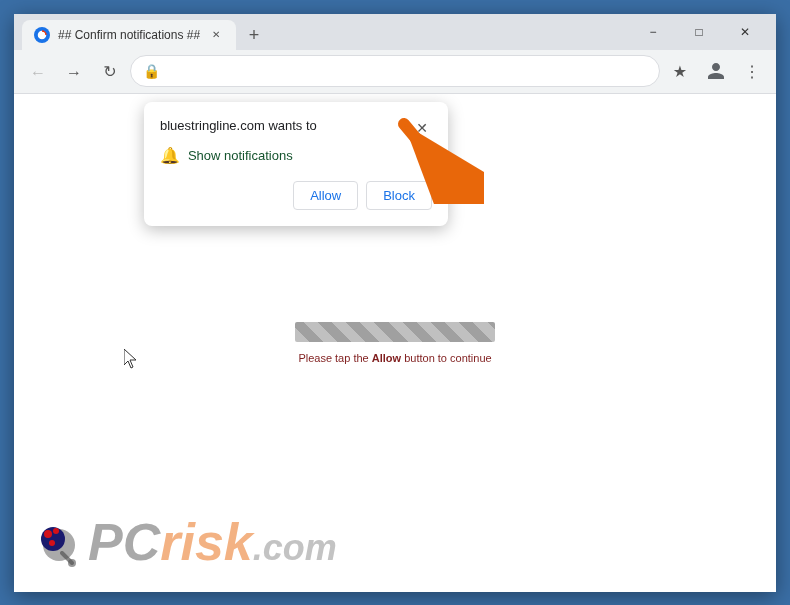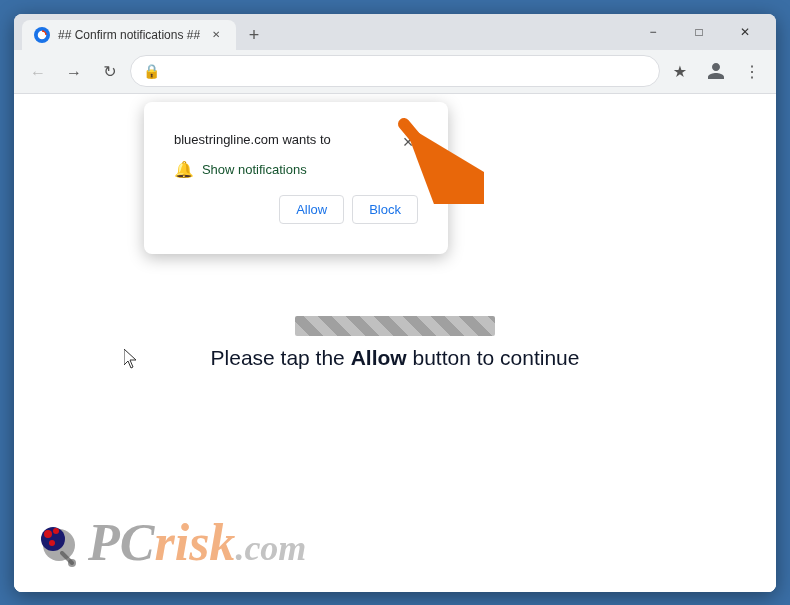--- a/index.html
+++ b/index.html
@@ -10,21 +10,21 @@
       font-family: 'Segoe UI', Arial, sans-serif;
       overflow: hidden;
       display: flex;
       align-items: center;
       justify-content: center;
     }
     .browser-window {
       width: 762px;
       height: 578px;
       background: #f1f3f4;
-      border-radius: 8px;
+      border-radius: 0;
       box-shadow: 0 4px 20px rgba(0,0,0,0.4);
       display: flex;
       flex-direction: column;
       overflow: hidden;
     }
     .window-controls {
       display: flex;
       gap: 0;
       margin-left: auto;
     }
@@ -170,21 +170,21 @@
     }
     
     .notification-popup {
       position: absolute;
       top: 8px;
       left: 130px;
       width: 304px;
       background: white;
       border-radius: 8px;
       box-shadow: 0 4px 16px rgba(0,0,0,0.25);
-      padding: 30px;
+      padding: 16px;
       z-index: 10;
     }
     .popup-header {
       display: flex;
       justify-content: space-between;
       align-items: flex-start;
       margin-bottom: 8px;
     }
     .popup-title {
       font-size: 13px;
@@ -263,22 +263,22 @@
         45deg,
         #c0c0c0,
         #c0c0c0 10px,
         #a0a0a0 10px,
         #a0a0a0 20px
       );
       border-radius: 2px;
       margin-bottom: 10px;
     }
     .page-instruction {
-      font-size: 21px;
-      color: #0f172a;
+      font-size: 11px;
+      color: #7f1d1d;
       text-align: center;
     }
     .page-instruction strong {
       font-weight: bold;
     }
     
     .cursor {
       position: absolute;
       top: 255px;
       left: 110px;
@@ -386,19 +386,19 @@
     <div class="logo-area">
       <svg class="logo-icon" viewBox="0 0 50 50" xmlns="http://www.w3.org/2000/svg">
         <circle cx="25" cy="28" r="16" fill="#555" opacity="0.5"></circle>
         <circle cx="19" cy="22" r="12" fill="#1a1a6e"></circle>
         <circle cx="14" cy="17" r="4" fill="#e81010" opacity="0.9"></circle>
         <circle cx="22" cy="14" r="3" fill="#e81010" opacity="0.9"></circle>
         <circle cx="18" cy="26" r="3" fill="#e81010" opacity="0.9"></circle>
         <line x1="28" y1="36" x2="38" y2="46" stroke="#555" stroke-width="4" stroke-linecap="round" opacity="0.7"></line>
         <circle cx="38" cy="46" r="4" fill="#555" opacity="0.6"></circle>
       </svg>
-      <div style="font-family: Liberation Serif, serif; font-style: italic; opacity: 0.5;">
+      <div style="font-family: Liberation Sans, sans-serif; font-style: italic; opacity: 0.5;">
         <span style="color:#555; font-size:52px; font-weight:bold;">PC</span><span style="color:#e8670a; font-size:52px; font-weight:bold;">risk</span><span style="color:#888; font-size:36px; font-weight:bold;">.com</span>
       </div>
     </div>
 
   </div>
 </div>
 
 </body></html>

